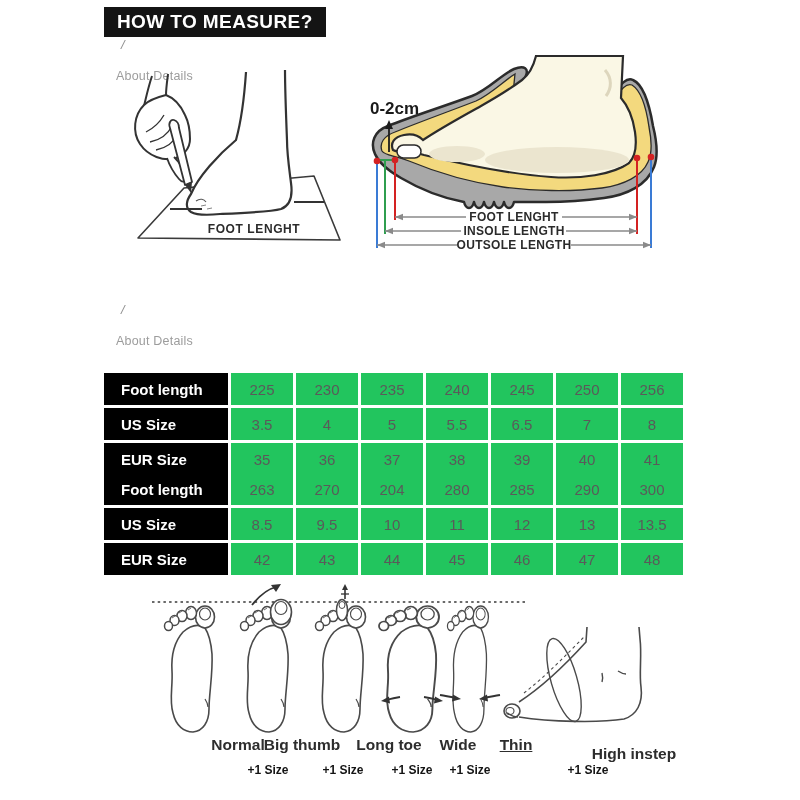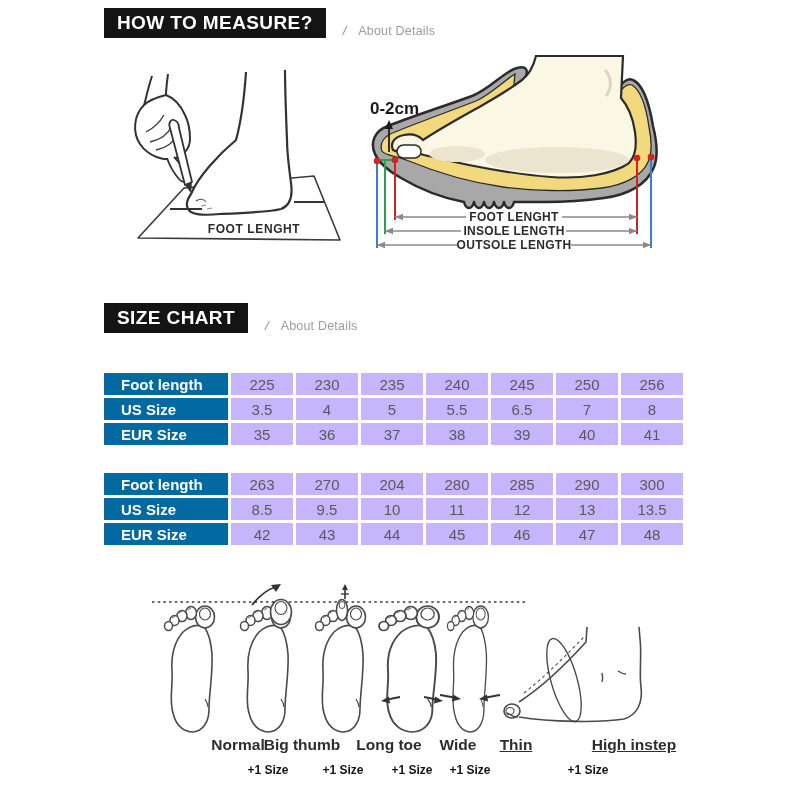--- a/index.html
+++ b/index.html
@@ -1,26 +1,26 @@
 <!DOCTYPE html>
 <html><head>
 <meta charset="utf-8">
 <style>
   html,body{margin:0;padding:0;background:#fff;}
   .page{position:relative;width:800px;height:800px;background:#ffffff;
         font-family:"Liberation Sans",sans-serif;overflow:hidden;}
-  .hdr{position:absolute;display:flex;align-items:flex-end;}
+  .hdr{position:absolute;display:flex;align-items:flex-start;flex-direction:column;}
   .banner{background:#141414;color:#ffffff;font-weight:700;font-size:19px;height:30px;
           line-height:30px;padding:0 13px;letter-spacing:.4px;white-space:nowrap;}
   .sep{color:#8f8f8f;font-size:13px;margin-left:17px;font-style:italic;}
   .about{color:#9c9c9c;font-size:12.5px;margin-left:12px;letter-spacing:.2px;text-decoration:none;cursor:pointer;margin-top:17px;}
   table.size{position:absolute;left:101px;border-collapse:separate;border-spacing:3px;}
-  table.size th{background:#0369a1;color:#fff;font-weight:700;font-size:15px;text-align:left;
-                padding:0 0 0 17px;width:107px;height:22px;}
-  table.size td{background:#c4b5fd;color:#5a5a5a;font-size:15px;text-align:center;width:62px;height:22px;padding:0;}
+  table.size th{background:#000000;color:#fff;font-weight:700;font-size:15px;text-align:left;
+                padding:0 0 0 17px;width:107px;height:32px;}
+  table.size td{background:#22c55e;color:#5a5a5a;font-size:15px;text-align:center;width:62px;height:22px;padding:0;}
   .illu{position:absolute;}
   .ft-label{position:absolute;transform:translateX(-50%);font-weight:700;font-size:15.5px;color:#2d2d2d;white-space:nowrap;margin-left:46px;}
   .ft-note{position:absolute;transform:translateX(-50%);font-weight:700;font-size:12px;color:#141414;white-space:nowrap;}
   svg text{font-family:"Liberation Sans",sans-serif;}
   .dim{font-size:12px;font-weight:700;fill:#2b2b2b;letter-spacing:.3px;}
   .lbl-big{font-size:17px;font-weight:700;fill:#1a1a1a;}
   .paper-lbl{font-size:12px;font-weight:700;fill:#2b2b2b;letter-spacing:.6px;}
 </style>
 </head>
 <body>
@@ -121,21 +121,20 @@
         <polygon points="275,181 267,177.8 267,184.2"></polygon>
       <polygon points="15,195 23,191.8 23,198.2"></polygon>
         <polygon points="289,195 281,191.8 281,198.2"></polygon>
     </g>
     <text x="152" y="171" text-anchor="middle" class="dim">FOOT LENGHT</text>
     <text x="152" y="185" text-anchor="middle" class="dim">INSOLE LENGTH</text>
     <text x="152" y="199" text-anchor="middle" class="dim">OUTSOLE LENGTH</text>
   </svg>
 
   <div class="hdr" style="left:104px;top:302px;">
-    <span class="banner">SIZE CHART</span>
     <span class="sep">/</span>
     <span class="about">About Details</span>
   </div>
 
   <table class="size" style="top:370px;">
     <tbody>
         <tr>
       <th>Foot length</th>
       <td>225</td>
       <td>230</td>
@@ -268,21 +267,21 @@
         <path d="M 452,90 c 1,4 1,6 0,9 M 468,88 c 3,2 5,3 8,3" stroke-width="1.4"></path>
         <ellipse cx="414" cy="97" rx="13" ry="43" transform="rotate(-16 414 97)" stroke-width="1.4"></ellipse>
       </g>
     </svg>
 
     <div class="ft-label" style="left:42px;top:153px;">Normal</div>
     <div class="ft-label" style="left:106px;top:153px;">Big thumb</div>
     <div class="ft-label" style="left:193px;top:153px;">Long toe</div>
     <div class="ft-label" style="left:262px;top:153px;">Wide</div>
     <div class="ft-label" style="left:320px;top:153px;text-decoration:underline;">Thin</div>
-    <div class="ft-label" style="left:438px;top:153px;text-decoration:underline;">High instep</div>
+    <div class="ft-label" style="left:438px;top:162px;">High instep</div>
 
     <div class="ft-note" style="left:42px;top:180px;"></div>
     <div class="ft-note" style="left:118px;top:180px;">+1 Size</div>
     <div class="ft-note" style="left:193px;top:180px;">+1 Size</div>
     <div class="ft-note" style="left:262px;top:180px;">+1 Size</div>
     <div class="ft-note" style="left:320px;top:180px;">+1 Size</div>
     <div class="ft-note" style="left:438px;top:180px;">+1 Size</div>
   </div>
 
 </div>

